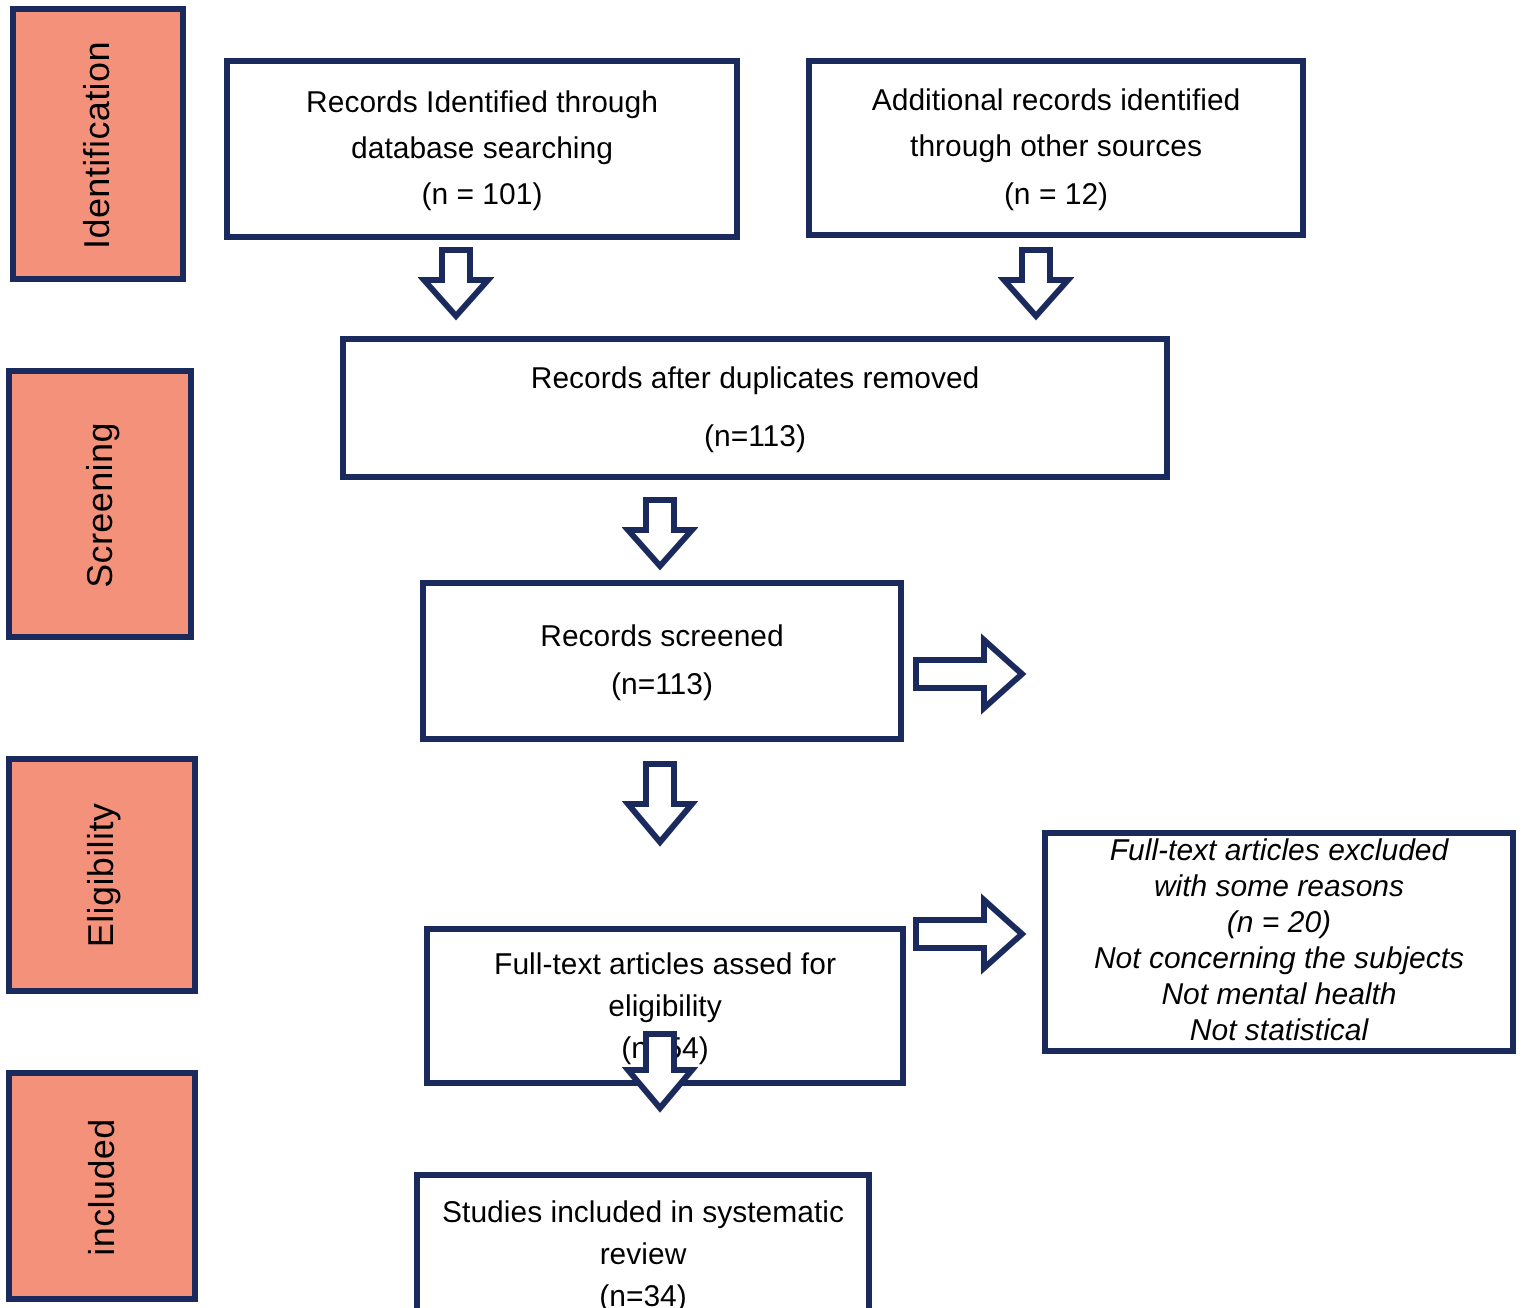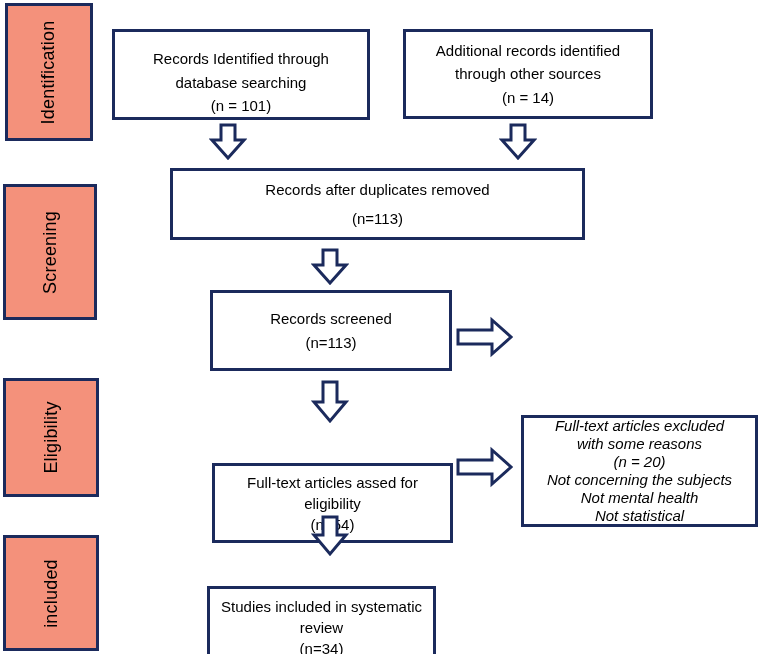--- a/index.html
+++ b/index.html
@@ -41,21 +41,21 @@
     position:absolute;
     background:var(--box-bg);
     border:3px solid var(--navy);
     box-sizing:border-box;
     display:flex;align-items:center;justify-content:center;
     text-align:center;
     font-size:15px;
     line-height:1.55;
   }
   .node span{white-space:pre-line;}
-  .node-db-search{left:112px;top:29px;width:258px;height:91px;align-items:flex-end;}
+  .node-db-search{left:112px;top:29px;width:258px;height:91px;}
   .node-other-sources{left:403px;top:29px;width:250px;height:90px;}
   .node-duplicates{left:170px;top:168px;width:415px;height:72px;line-height:1.95;}
   .node-screened{left:210px;top:290px;width:242px;height:81px;}
   .node-excluded{left:518px;top:292px;width:235px;height:80px;}
   .node-fulltext{left:212px;top:447px;width:241px;height:80px;line-height:1.4;margin-top:16px;}
   .node-fulltext-excluded{left:521px;top:415px;width:237px;height:112px;font-size:15px;line-height:1.2;font-style:italic;}
   .node-included{left:207px;top:586px;width:229px;height:83px;line-height:1.4;}
 
   
   .arrow{position:absolute;display:block;}
@@ -92,21 +92,21 @@
   </div>
 
   <div class="node node-db-search">
     <span>Records Identified through
 database searching
 (n = 101)</span>
   </div>
   <div class="node node-other-sources">
     <span>Additional records identified
 through other sources
-(n = 14)</span>
+(n = 12)</span>
   </div>
   <div class="node node-duplicates">
     <span>Records after duplicates removed
 (n=113)</span>
   </div>
   <div class="node node-screened">
     <span>Records screened
 (n=113)</span>
   </div>
   <div class="node node-fulltext">

